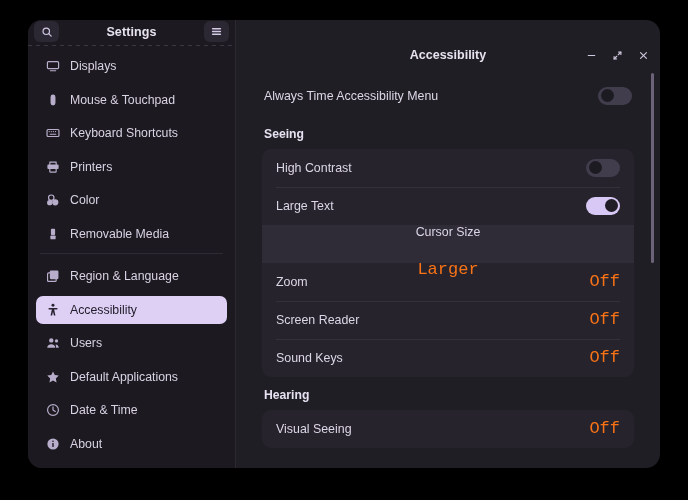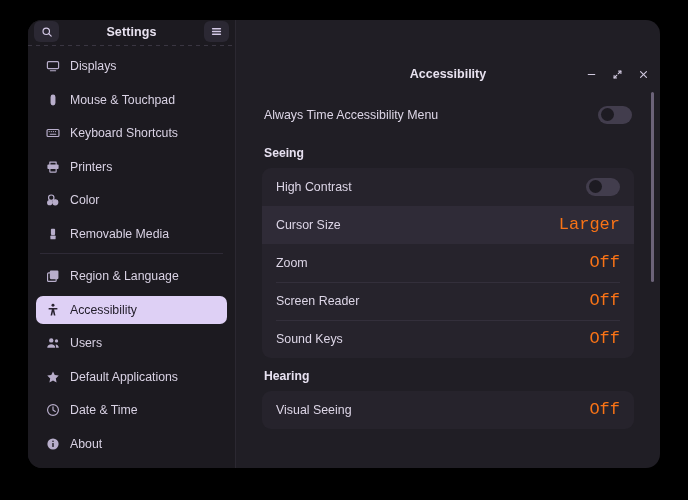--- a/index.html
+++ b/index.html
@@ -214,20 +214,21 @@
   }
   .row + .row::before {
     content: "";
     position: absolute;
     left: 14px; right: 14px; top: 0;
     height: 1px;
     background: #332f3b;
   }
   .row.hovered {
     background: #2f2b37;
+    flex-direction: column;
   }
   .row.hovered::before,
   .row.hovered + .row::before { background: transparent; }
 
   .row-label {
     font-size: 12.4px;
     color: #ddd6e7;
   }
   .row-value {
     font-size: 17px;
@@ -467,20 +468,26 @@
 
         <div id="sections">
             <div class="section-title">Seeing</div>
             <div class="card">
               <div class="row">
                 <span class="row-label">High Contrast</span>
                 <span class="toggle off">
                   <span class="knob"></span>
                 </span>
               </div>
+              <div class="row">
+                <span class="row-label">Large Text</span>
+                <span class="toggle on">
+                  <span class="knob"></span>
+                </span>
+              </div>
               <div class="row hovered">
                 <span class="row-label">Cursor Size</span>
                 <span class="row-value">Larger</span>
               </div>
               <div class="row">
                 <span class="row-label">Zoom</span>
                 <span class="row-value">Off</span>
               </div>
               <div class="row">
                 <span class="row-label">Screen Reader</span>

